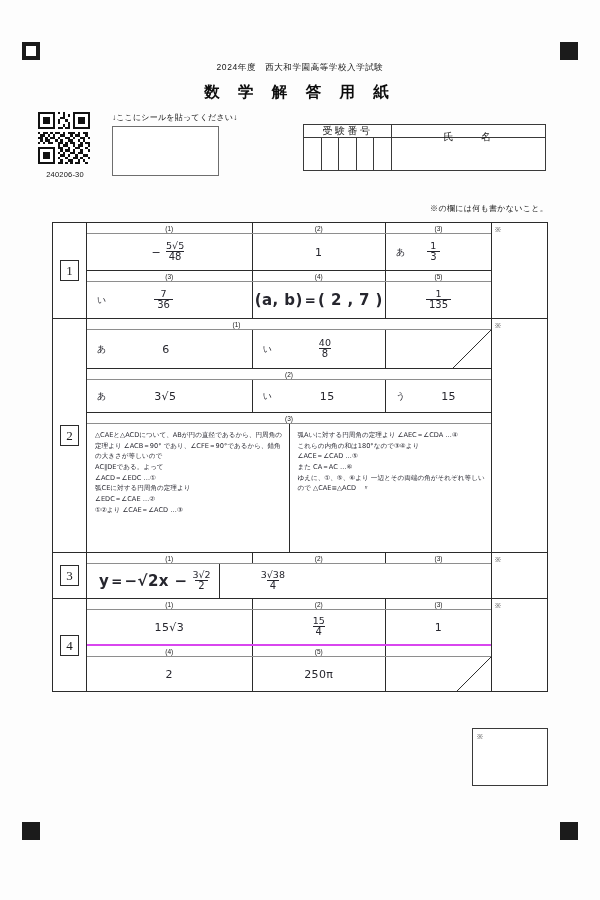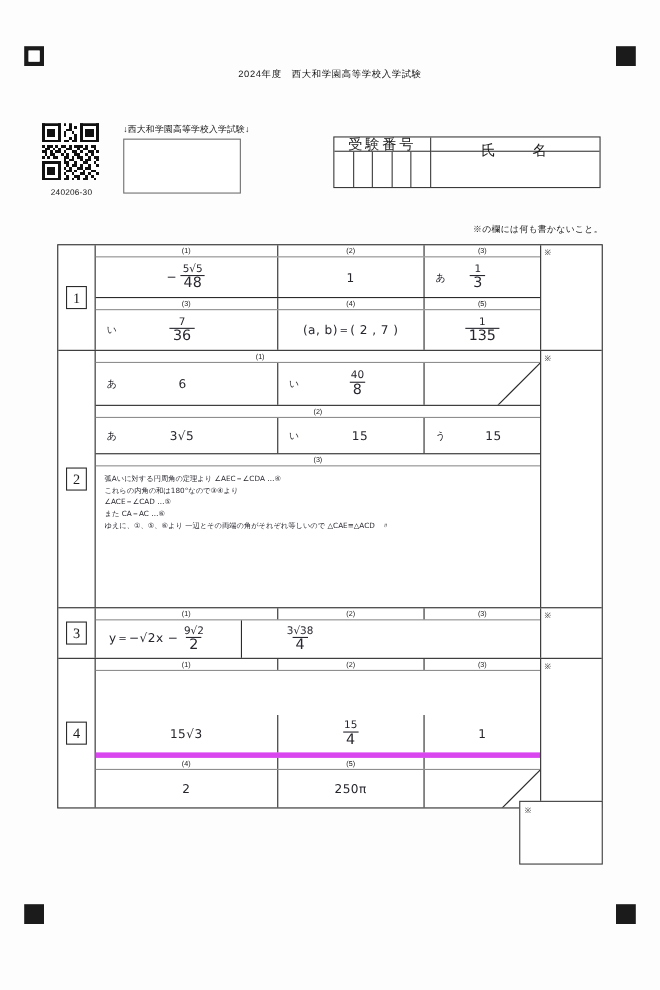--- a/index.html
+++ b/index.html
@@ -110,21 +110,21 @@
     top: 124px;
     width: 243px;
     border: 1px solid #3a3a3a;
     box-sizing: border-box;
     background: #fff;
   }
   .ex-row { display: flex; }
   .ex-head { height: 13px; }
   .ex-body { height: 32px; }
   .ex-num-head, .ex-name-head {
-    font-size: 13px;
+    font-size: 10px;
     display: flex;
     align-items: center;
     justify-content: center;
     letter-spacing: 2.5px;
     border-bottom: 1px solid #3a3a3a;
     box-sizing: border-box;
   }
   .ex-num-head { width: 88px; border-right: 1px solid #3a3a3a; }
   .ex-name-head { flex: 1; margin-top: 11px; }
   .ex-num-cells {
@@ -233,21 +233,21 @@
   .cell:last-child { border-right: none; }
 
   
   .hw {
     font-family: "DejaVu Sans", sans-serif;
     font-size: 11px;
     color: #26262e;
     letter-spacing: 0.4px;
     white-space: nowrap;
   }
-  .hw.sm { font-size: 11px; }
+  .hw.sm { font-size: 15px; font-weight: bold; }
   .tag {
     font-family: "DejaVu Sans", sans-serif;
     font-size: 9px;
     color: #26262e;
     margin-left: 10px;
     margin-right: 6px;
   }
   .center { justify-content: center; }
 
   
@@ -255,21 +255,21 @@
     display: inline-flex;
     flex-direction: column;
     align-items: center;
     vertical-align: middle;
     font-family: "DejaVu Sans", sans-serif;
     color: #26262e;
     line-height: 1.05;
   }
   .frac .num { font-size: 9.5px; padding: 0 3px; }
   .frac .den {
-    font-size: 13px;
+    font-size: 10px;
     padding: 0 3px;
     border-top: 1px solid #26262e;
   }
   .inline-row {
     display: inline-flex;
     align-items: center;
     gap: 2px;
   }
 
   
@@ -319,20 +319,21 @@
 
   <div class="reg-mark hollow reg-tl">
       <i></i>
     </div>
   <div class="reg-mark reg-tr"></div>
   <div class="reg-mark reg-bl"></div>
   <div class="reg-mark reg-br"></div>
 
   <div class="hdr">
     <div class="hdr-line1">2024年度　西大和学園高等学校入学試験</div>
+    <div class="hdr-line2">数 学 解 答 用 紙</div>
   </div>
 
   <div class="qr-wrap">
     <svg class="qr" viewBox="0 0 21 21" shape-rendering="crispEdges">
       <rect width="21" height="21" fill="#fff"></rect>
       <g fill="#111">
         <rect x="0" y="0" width="7" height="1"></rect>
           <rect x="0" y="6" width="7" height="1"></rect>
         <rect x="0" y="0" width="1" height="7"></rect>
           <rect x="6" y="0" width="1" height="7"></rect>
@@ -429,21 +430,21 @@
         <rect x="8" y="20" width="2" height="1"></rect>
           <rect x="11" y="20" width="1" height="1"></rect>
         <rect x="13" y="20" width="1" height="1"></rect>
           <rect x="15" y="20" width="2" height="1"></rect>
         <rect x="19" y="20" width="1" height="1"></rect>
       </g>
     </svg>
     <div class="qr-code-label">240206-30</div>
   </div>
 
-  <div class="sticker-note">↓西大和学園高等学校入学試験↓</div>
+  <div class="sticker-note">↓ここにシールを貼ってください↓</div>
   <div class="sticker-box"></div>
 
   <div class="examinee">
     <div class="ex-row ex-head">
       <div class="ex-num-head">受験番号</div>
       <div class="ex-name-head">氏　　名</div>
     </div>
     <div class="ex-row ex-body">
       <div class="ex-num-cells">
         <span></span>
@@ -567,20 +568,26 @@
           <div class="cell" style="width:26%;height:32px">
             <span class="tag">う</span>
             <span class="hw" style="margin-left:30px">15</span>
           </div>
         </div>
 
         <div class="lbl-row">
           <div class="lbl" style="width:100%;border-right:none">(3)</div>
         </div>
         <div class="proof">
+          <div class="proof-col left">△CAEと△ACDについて、ABが円の直径であるから、円周角の定理より ∠ACB＝90° であり、∠CFE＝90°であるから、錯角の大きさが等しいので
+AC∥DEである。よって
+∠ACD＝∠EDC …①
+弧CEに対する円周角の定理より
+∠EDC＝∠CAE …②
+①②より ∠CAE＝∠ACD …③</div>
           <div class="proof-col">弧Aいに対する円周角の定理より ∠AEC＝∠CDA …④
 これらの内角の和は180°なので③④より
 ∠ACE＝∠CAD …⑤
 また CA＝AC …⑥
 ゆえに、①、⑤、⑥より 一辺とその両端の角がそれぞれ等しいので △CAE≡△ACD　〃</div>
         </div>
 
       </div>
       <div class="marksbox">
         <span class="star">※</span>
@@ -595,21 +602,21 @@
         <div class="lbl-row">
           <div class="lbl" style="width:41%">(1)</div>
           <div class="lbl" style="width:33%">(2)</div>
           <div class="lbl" style="width:26%">(3)</div>
         </div>
         <div class="ans-row">
           <div class="cell" style="width:33%;height:34px">
             <span class="inline-row" style="margin-left:12px">
               <span class="hw sm">y＝−√2x −</span>
               <span class="frac">
-                <span class="num">9√2</span>
+                <span class="num">3√2</span>
                 <span class="den">2</span>
               </span>
             </span>
           </div>
           <div class="cell center" style="width:26%;height:34px">
             <span class="frac">
               <span class="num">3√38</span>
               <span class="den">4</span>
             </span>
           </div>
@@ -623,21 +630,21 @@
     <div class="qblock">
       <div class="qnum">
           <b>4</b>
         </div>
       <div class="qbody">
         <div class="lbl-row">
           <div class="lbl" style="width:41%">(1)</div>
           <div class="lbl" style="width:33%">(2)</div>
           <div class="lbl" style="width:26%">(3)</div>
         </div>
-        <div class="ans-row" style="border-bottom:5px solid #d946ef;margin-top:40px;">
+        <div class="ans-row" style="border-bottom:2px solid #d946ef;">
           <div class="cell center" style="width:41%;height:34px">
             <span class="hw">15√3</span>
           </div>
           <div class="cell center" style="width:33%;height:34px">
             <span class="frac">
               <span class="num">15</span>
               <span class="den">4</span>
             </span>
           </div>
           <div class="cell center" style="width:26%;height:34px">

